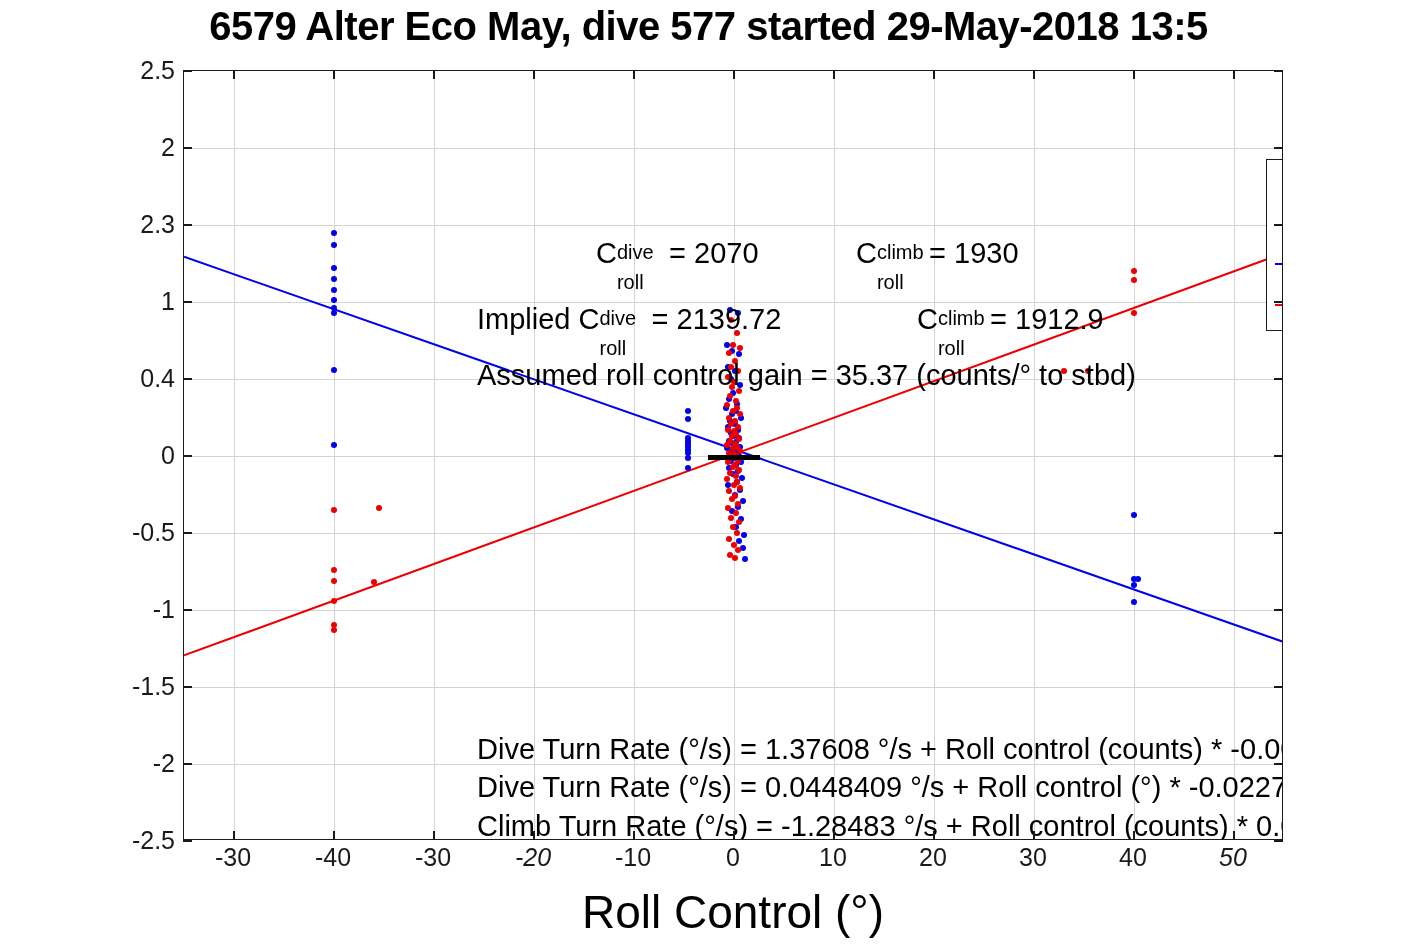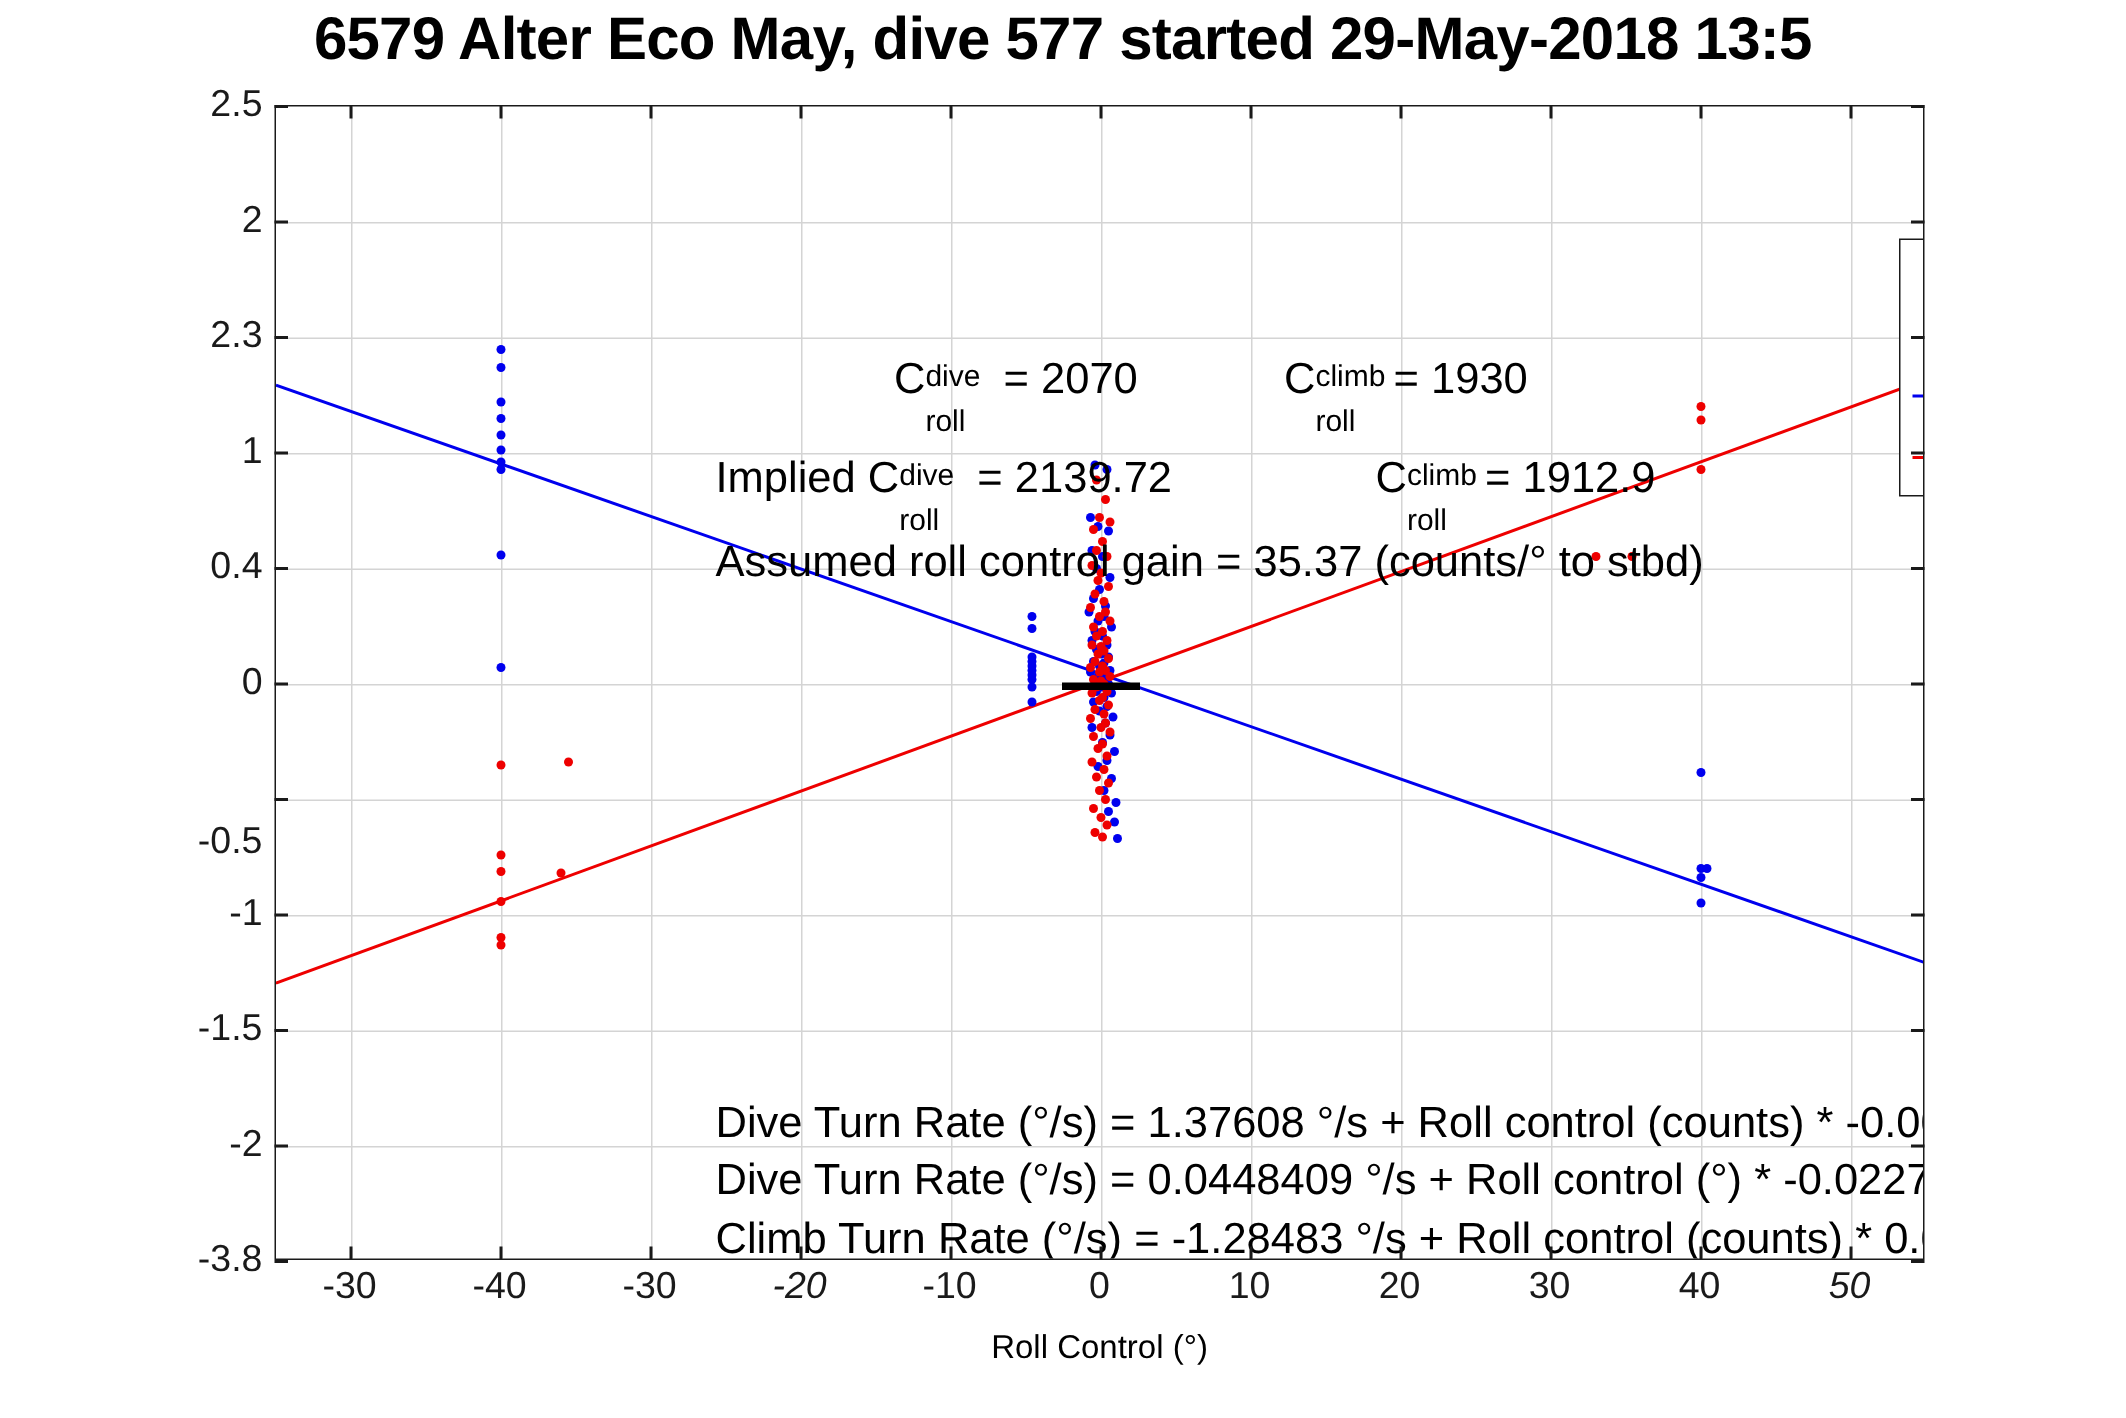--- a/index.html
+++ b/index.html
@@ -34,21 +34,21 @@
     font-size:25px; color:#1a1a1a; white-space:nowrap;
   }
   .ytick-label{
     position:absolute; right:1242px; transform:translateY(-50%);
     font-size:25px; color:#1a1a1a; white-space:nowrap; text-align:right;
   }
 
   
   #xlabel{
     position:absolute; top:885px; left:733px; transform:translateX(-50%);
-    font-size:22px; white-space:nowrap;
+    font-size:46px; white-space:nowrap;
   }
 
   
   #overlay{position:absolute;left:0;top:0;width:1100px;height:770px;}
   .pt{position:absolute;width:6px;height:6px;border-radius:50%;
       margin-left:-3px;margin-top:-3px;}
   .pt.dive{background:#0000ee;}
   .pt.climb{background:#ee0000;}
   #cursor-marker{position:absolute;background:#000;height:5px;width:52px;
                  margin-left:-26px;margin-top:-2.5px;}
@@ -355,25 +355,25 @@
       <div class="xtick-label" style="left: 533px; font-style: italic;">-20</div>
       <div class="xtick-label" style="left: 633px;">-10</div>
       <div class="xtick-label" style="left: 733px;">0</div>
       <div class="xtick-label" style="left: 833px;">10</div>
       <div class="xtick-label" style="left: 933px;">20</div>
       <div class="xtick-label" style="left: 1033px;">30</div>
       <div class="xtick-label" style="left: 1133px;">40</div>
       <div class="xtick-label" style="left: 1233px; font-style: italic;">50</div>
     </div>
   <div id="ytick-labels">
-      <div class="ytick-label" style="top: 840px;">-3.8</div>
+      <div class="ytick-label" style="top: 840px;">-2.5</div>
       <div class="ytick-label" style="top: 763px;">-2</div>
       <div class="ytick-label" style="top: 686px;">-1.5</div>
       <div class="ytick-label" style="top: 609px;">-1</div>
-      <div class="ytick-label" style="top: 532px; margin-top: 29px;">-0.5</div>
+      <div class="ytick-label" style="top: 532px;">-0.5</div>
       <div class="ytick-label" style="top: 455px;">0</div>
       <div class="ytick-label" style="top: 378px;">0.4</div>
       <div class="ytick-label" style="top: 301px;">1</div>
       <div class="ytick-label" style="top: 224px;">2.3</div>
       <div class="ytick-label" style="top: 147px;">2</div>
       <div class="ytick-label" style="top: 70px;">2.5</div>
     </div>
 
   <div id="xlabel">Roll Control (°)</div>
 

